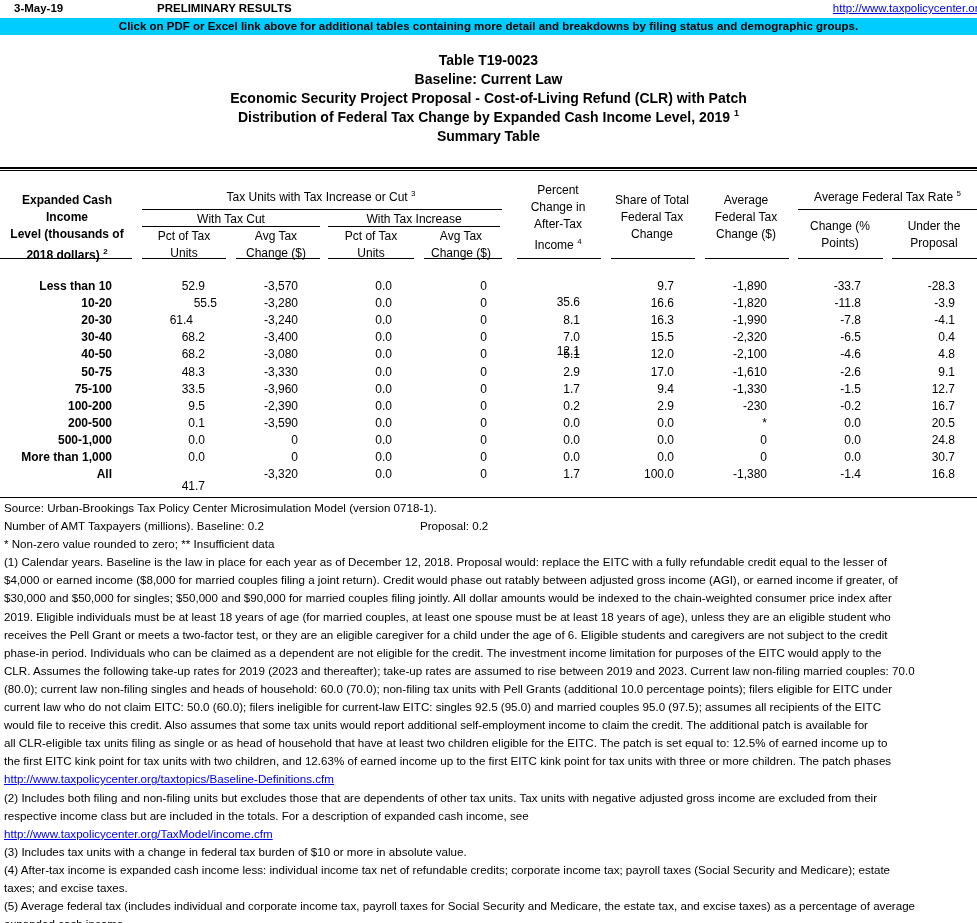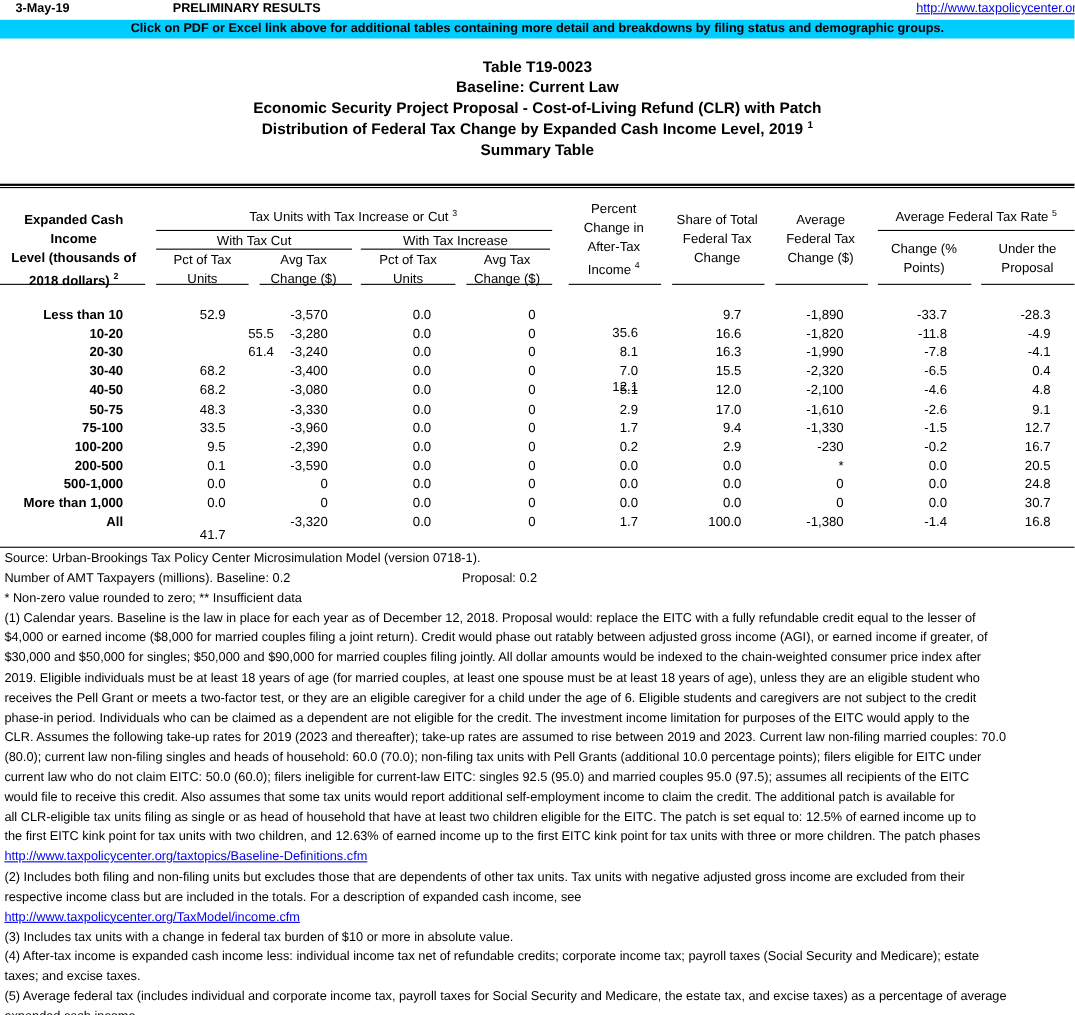--- a/index.html
+++ b/index.html
@@ -139,33 +139,33 @@
       <span style="right: 585px;">0.0</span>
       <span style="right: 490px;">0</span>
       <span style="right: 397px; margin-top: 16px;">35.6</span>
       <span style="right: 303px;">9.7</span>
       <span style="right: 210px;">-1,890</span>
       <span style="right: 116px;">-33.7</span>
       <span style="right: 22px;">-28.3</span>
     </div>
     <div class="row" style="top: 296.1px;">
       <span class="lbl" style="right: 865px;">10-20</span>
-      <span style="right: 728px;">55.5</span>
+      <span style="right: 760px;">55.5</span>
       <span style="right: 679px;">-3,280</span>
       <span style="right: 585px;">0.0</span>
       <span style="right: 490px;">0</span>
       <span style="right: 397px; margin-top: 48px;">12.1</span>
       <span style="right: 303px;">16.6</span>
       <span style="right: 210px;">-1,820</span>
       <span style="right: 116px;">-11.8</span>
-      <span style="right: 22px;">-4.9</span>
+      <span style="right: 22px;">-3.9</span>
     </div>
     <div class="row" style="top: 313.2px;">
       <span class="lbl" style="right: 865px;">20-30</span>
-      <span style="right: 728px; text-align: right;">61.4</span>
+      <span style="right: 784px; text-align: right;">61.4</span>
       <span style="right: 679px;">-3,240</span>
       <span style="right: 585px;">0.0</span>
       <span style="right: 490px;">0</span>
       <span style="right: 397px;">8.1</span>
       <span style="right: 303px;">16.3</span>
       <span style="right: 210px;">-1,990</span>
       <span style="right: 116px;">-7.8</span>
       <span style="right: 22px;">-4.1</span>
     </div>
     <div class="row" style="top: 330.3px;">

